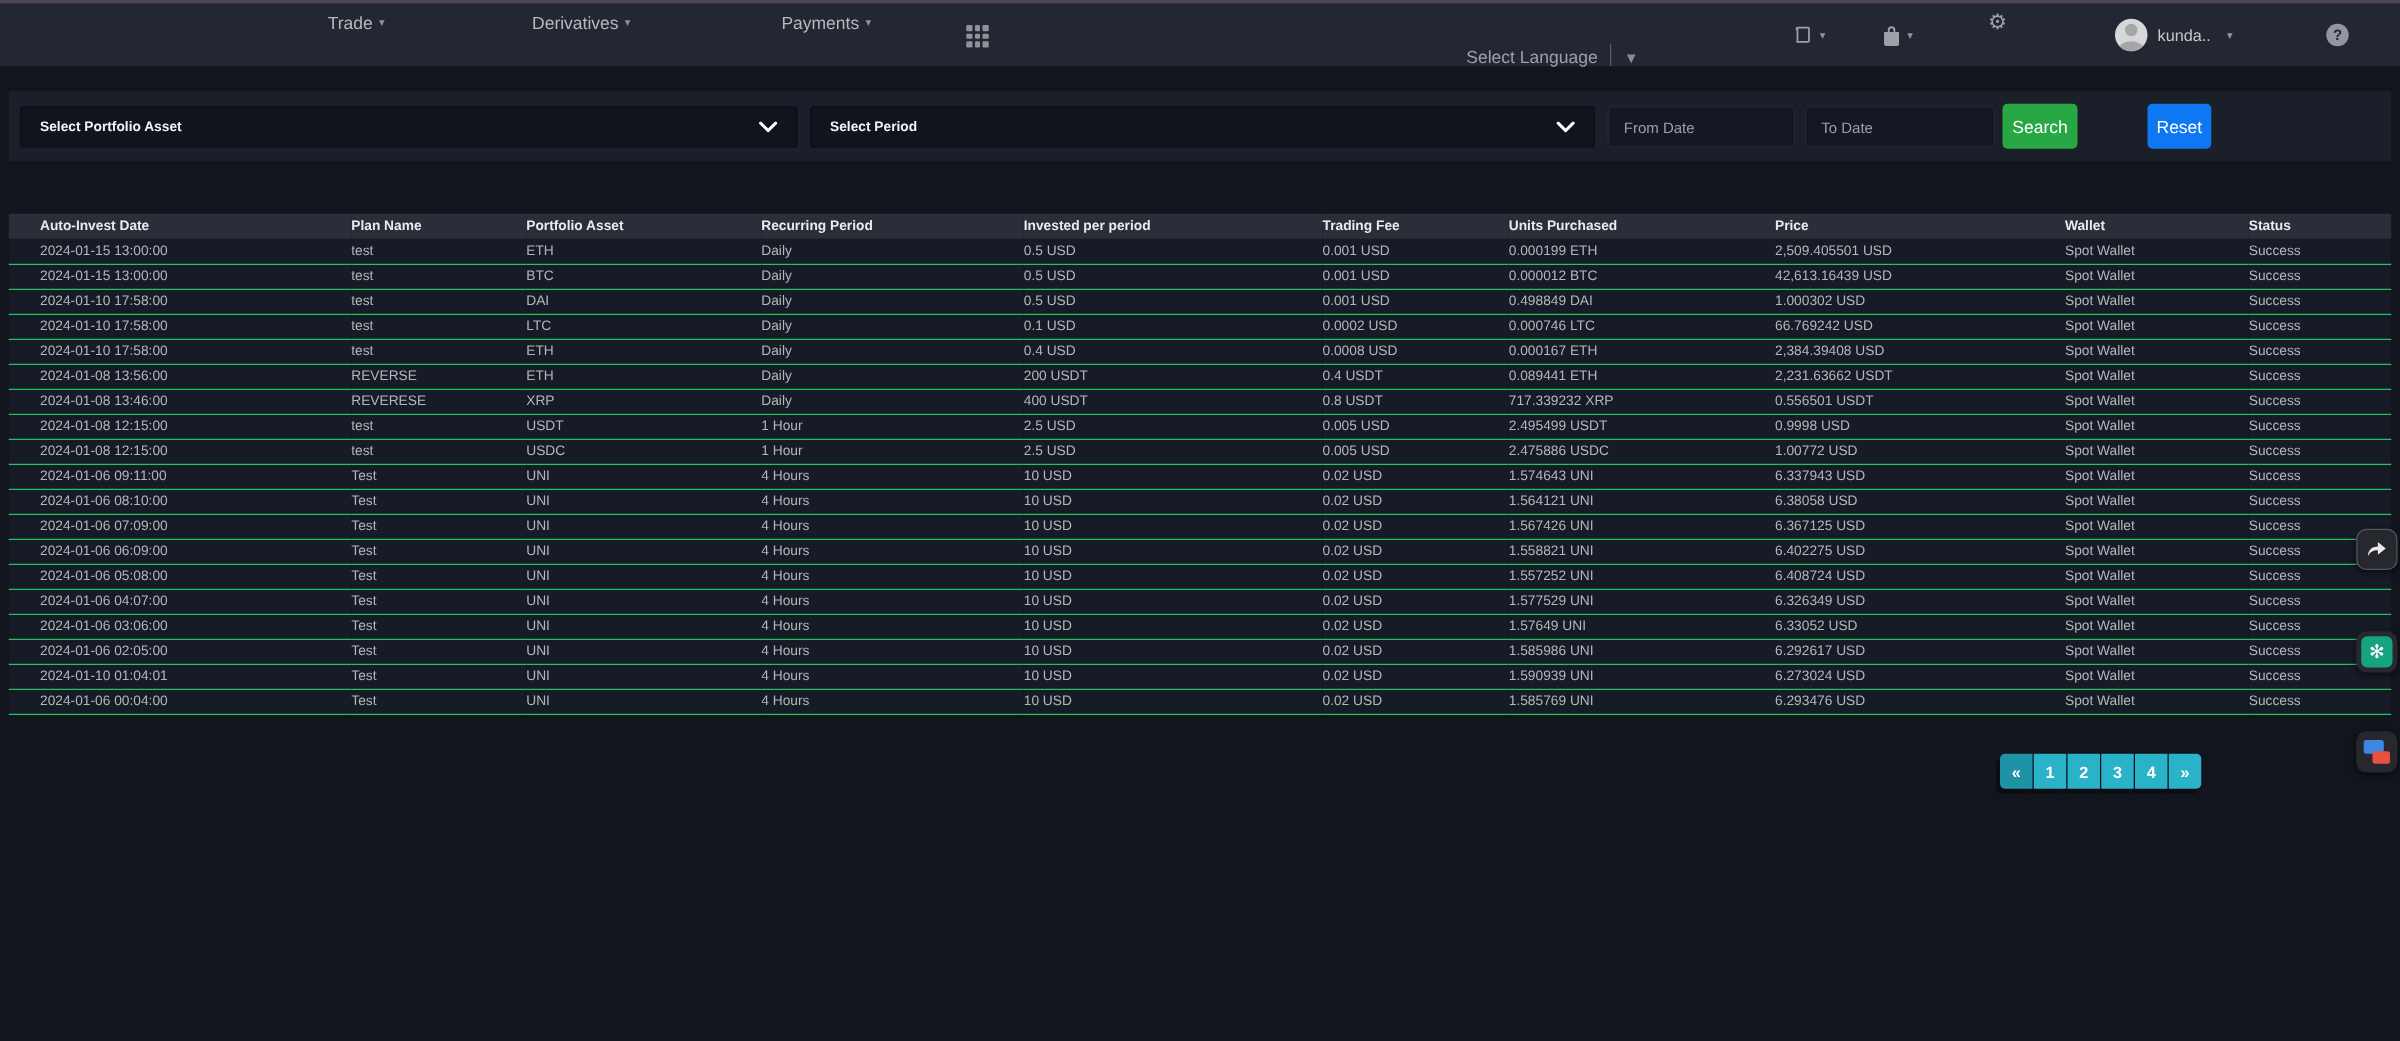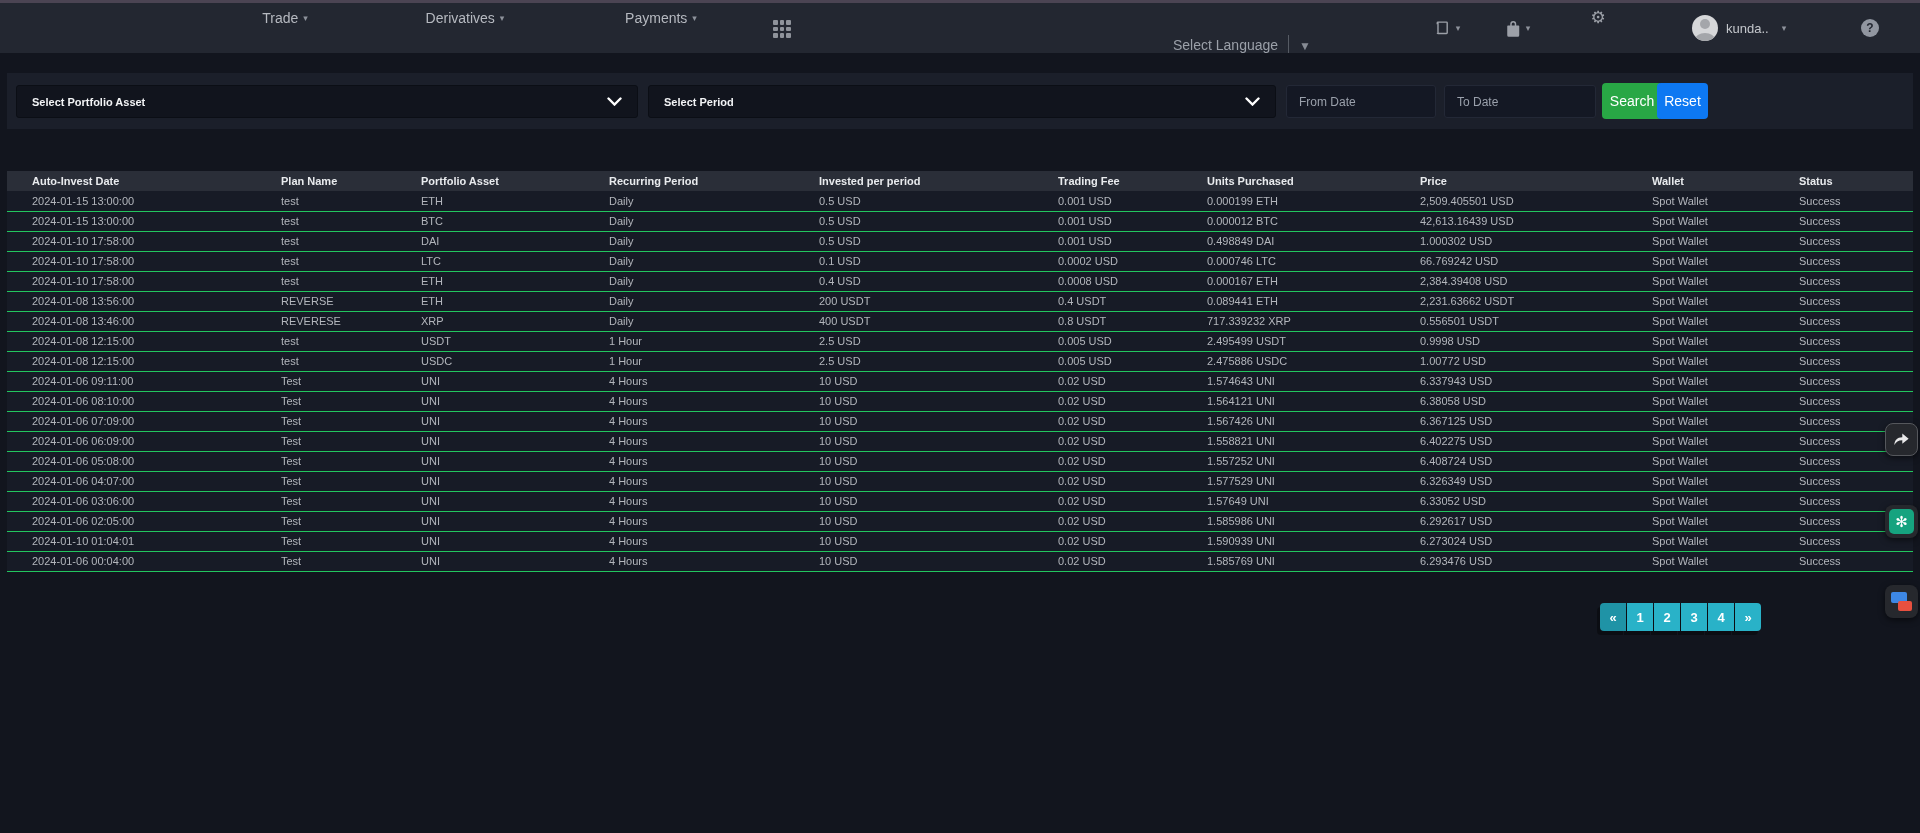--- a/index.html
+++ b/index.html
@@ -63,21 +63,21 @@
     position:absolute; top:12px; height:33px;
     background:#141824; border:1px solid #232836; border-radius:3px;
     color:#737373; font-size:12px; padding:0 12px; outline:none;
     font-family:"Liberation Sans", sans-serif;
   }
   .date-input::placeholder { color:#9aa0ab; }
   #from-date { left:1279px; width:150px; }
   #to-date   { left:1437px; width:152px; }
   .btn { position:absolute; top:10px; height:36px; border:none; border-radius:4px; color:#fff; font-size:14px; cursor:pointer; font-family:"Liberation Sans", sans-serif; }
   #btn-search { left:1595px; width:60px; }
-  #btn-reset  { left:1650px; width:51px; }
+  #btn-reset  { left:1711px; width:51px; }
   
   .table-wrap { position:absolute; left:7px; top:171px; width:1906px; }
   table { border-collapse:collapse; table-layout:fixed; width:1906px; }
   thead th {
     background:#2a2e38; color:#e9ebee; font-size:11px; font-weight:bold;
     text-align:left; height:20px; padding:0; white-space:nowrap;
   }
   tbody td {
     background:#171b26; color:#b3b6bc; font-size:11px;
     height:20px; padding:0; white-space:nowrap; overflow:hidden;

